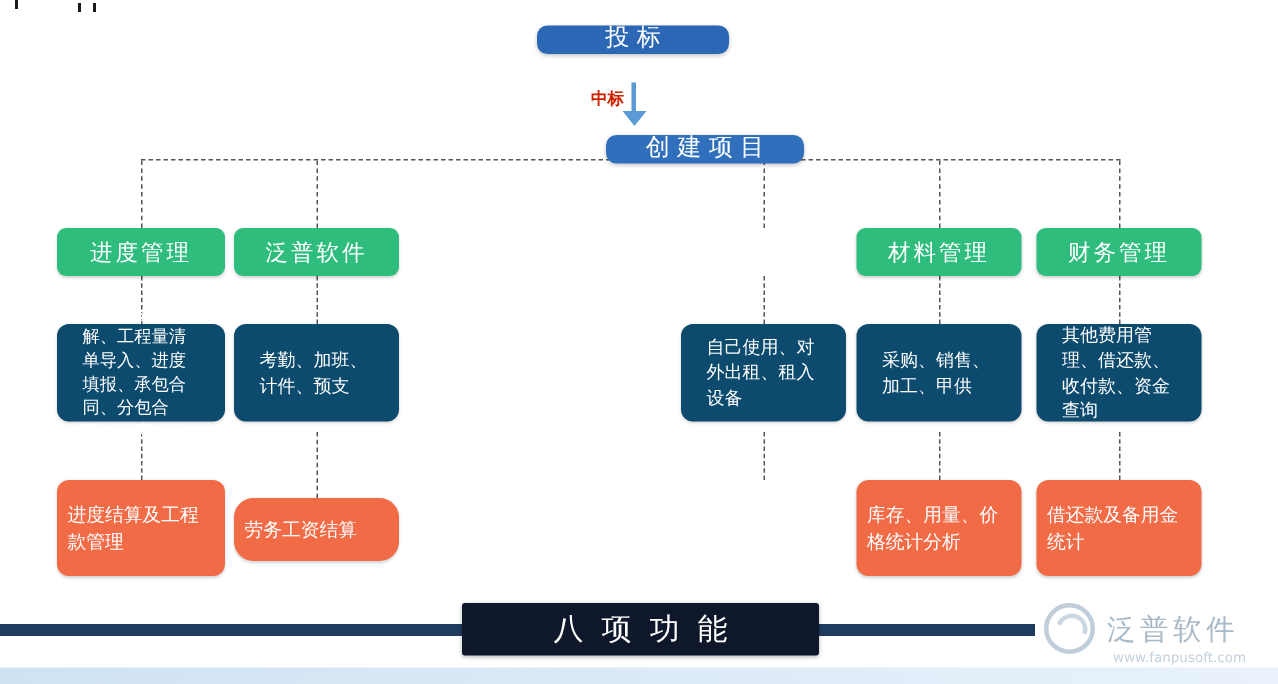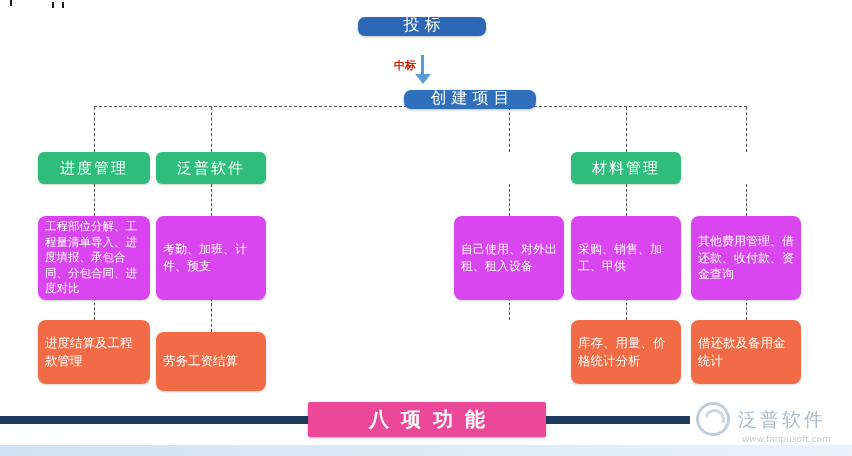--- a/index.html
+++ b/index.html
@@ -75,45 +75,45 @@
   .col2 .stub-c { height: 44px; }
 
   
   .cat {
     top: 152px; left: 0; right: 0; height: 32px;
     background: #2ebd7d; border-radius: 6px;
     font-size: 15px; letter-spacing: 2px;
     box-shadow: 0 1px 2px rgba(0,0,0,.18);
   }
   .detail {
-    top: 216px; left: 0; right: 0; height: 84px;
-    background: #d946ef; border-radius: 8px;
-    font-size: 12px; line-height: 1.4; padding: 4px 7px;
+    top: 216px; left: 0; right: 0; height: 65px;
+    background: #0c4a6e; border-radius: 8px;
+    font-size: 12px; line-height: 1.4; padding: 4px 17px;
     box-shadow: 0 1px 2px rgba(0,0,0,.18);
   }
   .col1 .detail { font-size: 11.5px; line-height: 1.35; }
   .summary {
     top: 320px; left: 0; right: 0; height: 64px;
     background: #f26b47; border-radius: 8px;
     font-size: 12.5px; line-height: 1.45; padding: 4px 7px;
     box-shadow: 0 1px 2px rgba(0,0,0,.18);
   }
-  .col2 .summary { top: 332px; height: 59px; }
+  .col2 .summary { top: 332px; height: 42px; border-radius: 13px; }
   .detail span, .summary span { display: block; width: 100%; text-align: left; }
 
   
   .banner-bar {
     position: absolute; left: 0; top: 416px;
     width: 690px; height: 8px; background: #1f3b5e; z-index: 1;
   }
   .banner-center {
     position: absolute; left: 308px; top: 402px;
-    width: 238px; height: 35px; background: #ec4899;
+    width: 238px; height: 35px; background: #0f172a;
     display: flex; align-items: center; justify-content: center;
-    color: #ffffff; font-size: 20px; font-weight: bold;
+    color: #ffffff; font-size: 20px; font-weight: normal;
     letter-spacing: 12px; text-indent: 12px;
     border-radius: 2px; z-index: 3;
     box-shadow: 0 1px 3px rgba(0,0,0,.3);
   }
 
   
   .footer-strip {
     position: absolute; left: 0; bottom: 0; width: 100%; height: 11px;
     background: linear-gradient(to right, #cfe2f3, #e9f2fb);
     z-index: 0;
@@ -216,20 +216,23 @@
       <span>采购、销售、加工、甲供</span>
     </div>
     <div class="vstub stub-c"></div>
     <div class="box summary">
       <span>库存、用量、价格统计分析</span>
     </div>
   </div>
 
   <div class="col col6" style="left:691px;width:110px">
     <div class="vstub stub-a"></div>
+    <div class="box cat">
+      <span>财务管理</span>
+    </div>
     <div class="vstub stub-b"></div>
     <div class="box detail">
       <span>其他费用管理、借还款、收付款、资金查询</span>
     </div>
     <div class="vstub stub-c"></div>
     <div class="box summary">
       <span>借还款及备用金统计</span>
     </div>
   </div>
 

